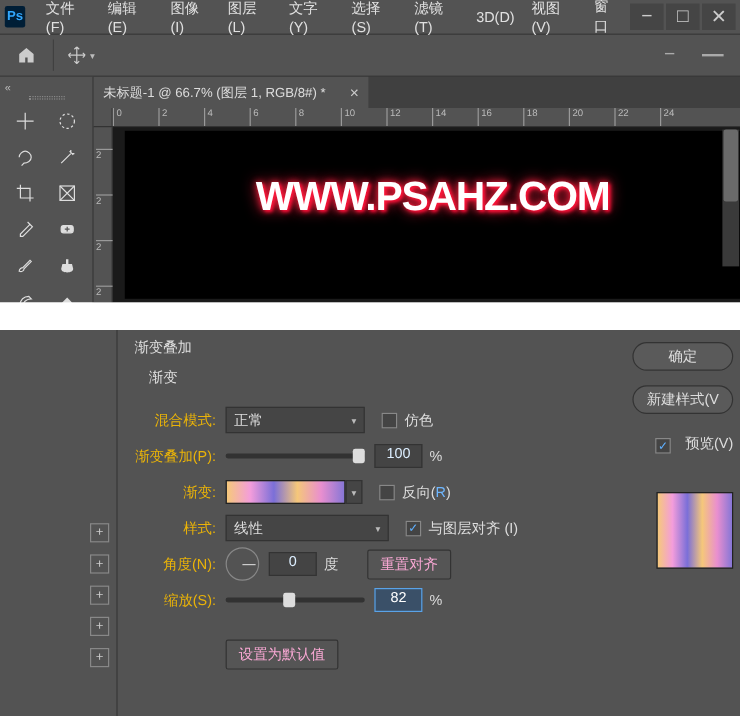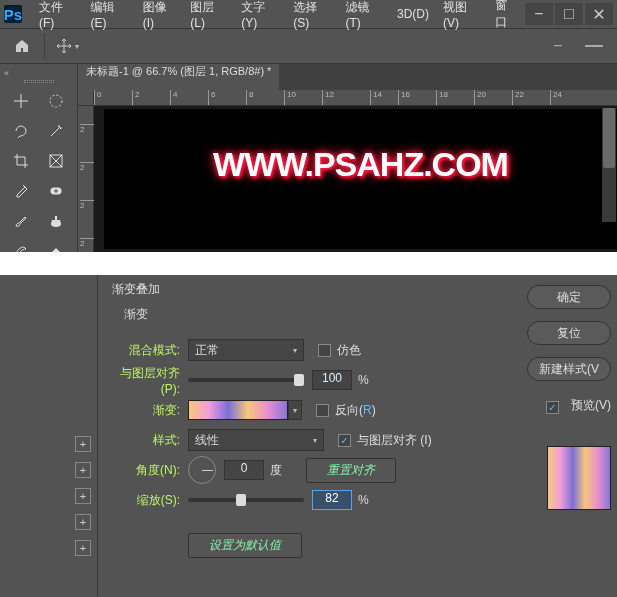--- a/index.html
+++ b/index.html
@@ -1,21 +1,21 @@
 <!DOCTYPE html>
 <html><head>
 <meta charset="utf-8">
 <style>
 * { margin: 0; padding: 0; box-sizing: border-box; font-family: "Microsoft YaHei", sans-serif; }
 body { background: #fff; width: 617px; height: 597px; overflow: hidden; }
 
 
 .app-top { background: #535353; height: 252px; position: relative; }
 .titlebar { background: #535353; height: 28px; display: flex; align-items: center; padding: 0 4px; }
-.ps-logo { width: 18px; height: 18px; background: #001e36; color: #31a8ff; font-size: 15px; font-weight: bold; display: flex; align-items: center; justify-content: center; border-radius: 2px; margin-right: 10px; }
+.ps-logo { width: 18px; height: 18px; background: #001e36; color: #31a8ff; font-size: 11px; font-weight: bold; display: flex; align-items: center; justify-content: center; border-radius: 2px; margin-right: 10px; }
 .menu-item { color: #e0e0e0; font-size: 12px; padding: 4px 7px; cursor: pointer; }
 .win-controls { margin-left: auto; display: flex; gap: 2px; }
 .win-btn { width: 28px; height: 22px; background: #454545; display: flex; align-items: center; justify-content: center; color: #ccc; cursor: pointer; }
 
 .options-bar { background: #535353; height: 36px; border-top: 1px solid #383838; border-bottom: 1px solid #383838; display: flex; align-items: center; padding: 0 10px; gap: 10px; }
 .home-icon, .move-opt { width: 24px; height: 24px; display: flex; align-items: center; justify-content: center; color: #ccc; cursor: pointer; }
 .opt-divider { width: 1px; height: 26px; background: #404040; }
 .opt-spacer { flex: 1; }
 .opt-right { width: 26px; height: 22px; display: flex; align-items: center; justify-content: center; color: #aaa; }
 
@@ -23,21 +23,21 @@
 
 .work-area { display: flex; height: 188px; }
 .toolbox { width: 78px; background: #535353; padding: 16px 6px 0 6px; display: flex; flex-direction: column; gap: 6px; border-right: 1px solid #383838; }
 .tool-handle { height: 6px; display: flex; align-items: center; justify-content: center; }
 .tool-handle span { display: block; width: 30px; height: 3px; border-top: 1px dotted #888; border-bottom: 1px dotted #888; }
 .tool-row { display: flex; gap: 6px; }
 .tool { width: 30px; height: 24px; display: flex; align-items: center; justify-content: center; color: #ddd; cursor: pointer; font-size: 14px; position: relative; }
 
 .canvas-area { flex: 1; background: #282828; position: relative; }
 .tab-bar { height: 26px; background: #404040; display: flex; align-items: center; }
-.tab { background: #535353; height: 26px; display: flex; align-items: center; padding: 0 8px; color: #ddd; font-size: 11px; gap: 20px; flex-direction: column; }
+.tab { background: #535353; height: 26px; display: flex; align-items: center; padding: 0 8px; color: #ddd; font-size: 11px; gap: 20px; }
 .tab-close { color: #ccc; cursor: pointer; font-size: 13px; }
 
 .ruler-h { height: 16px; background: #535353; position: relative; overflow: hidden; border-bottom: 1px solid #333; display: flex; }
 .ruler-corner { width: 16px; height: 16px; background: #535353; border-right: 1px solid #333; }
 .ruler-ticks { flex: 1; display: flex; position: relative; }
 .ruler-tick { position: absolute; top: 0; font-size: 8px; color: #bbb; border-left: 1px solid #999; padding-left: 2px; height: 16px; }
 
 .canvas-body { display: flex; height: 146px; }
 .ruler-v { width: 16px; background: #535353; border-right: 1px solid #333; position: relative; }
 .ruler-vtick { position: absolute; left: 2px; font-size: 8px; color: #bbb; border-top: 1px solid #999; width: 14px; }
@@ -52,41 +52,41 @@
 .dialog-area { position: absolute; top: 275px; left: 0; right: 0; bottom: 0; background: #535353; display: flex; }
 .style-list { width: 98px; background: #535353; border-right: 1px solid #383838; padding-top: 6px; }
 .style-row { height: 26px; display: flex; align-items: center; justify-content: flex-end; padding-right: 6px; }
 .add-btn { width: 16px; height: 16px; border: 1px solid #888; display: flex; align-items: center; justify-content: center; color: #ccc; font-size: 11px; cursor: pointer; }
 
 .style-body { flex: 1; padding: 6px 0 0 14px; position: relative; }
 .section-title { color: #ddd; font-size: 12px; margin-bottom: 8px; }
 .sub-title { color: #ddd; font-size: 12px; margin-left: 12px; margin-bottom: 12px; }
 
 .form-row { display: flex; align-items: center; height: 30px; margin-bottom: 0; }
-.form-label { width: 68px; text-align: right; color: #bef264; font-size: 12px; margin-right: 8px; }
+.form-label { width: 68px; text-align: right; color: #eab308; font-size: 12px; margin-right: 8px; }
 .select { background: #454545; border: 1px solid #333; color: #ddd; font-size: 12px; height: 22px; padding: 0 6px; display: flex; align-items: center; justify-content: space-between; cursor: pointer; }
 .select-arrow { font-size: 8px; color: #bbb; }
 .slider { width: 116px; height: 4px; background: #323232; position: relative; margin-right: 8px; border-radius: 2px; }
 .slider-thumb { position: absolute; top: -4px; width: 10px; height: 12px; background: #ddd; border-radius: 2px; }
 .num-input { width: 40px; height: 20px; background: #444; border: 1px solid #333; color: #dceeff; font-size: 12px; text-align: center; }
 .num-input.hl { border: 1px solid #5aa3e8; background: #3a5068; color: #fff; }
 .unit { color: #ddd; font-size: 12px; margin-left: 6px; }
 
 .grad-swatch { width: 100px; height: 20px; background: linear-gradient(to right, #f6c97a, #f39ddb, #7b6fd8, #f5c77a, #e98fcf, #8676d6); border: 1px solid #222; cursor: pointer; }
 .grad-dd { width: 14px; height: 20px; background: #454545; border: 1px solid #333; display: flex; align-items: center; justify-content: center; margin-right: 14px; cursor: pointer; }
 
 .chk { width: 13px; height: 13px; border: 1px solid #888; background: #444; display: inline-flex; align-items: center; justify-content: center; margin-right: 6px; cursor: pointer; }
 .chk.checked::after { content: "✓"; color: #5fb0ff; font-size: 10px; }
 .chk-label { color: #ddd; font-size: 12px; }
 .chk-label .hot { color: #6fb7ff; }
 
 .angle-dial { width: 28px; height: 28px; border: 1px solid #888; border-radius: 50%; position: relative; margin-right: 8px; }
 .angle-dial::after { content: ""; position: absolute; left: 50%; top: 50%; width: 11px; height: 1px; background: #ccc; transform-origin: left center; }
 
-.btn-sm { background: #555; border: 1px solid #333; color: #86efac; font-size: 12px; padding: 3px 20px; cursor: pointer; border-radius: 2px; font-style: italic; }
+.btn-sm { background: #555; border: 1px solid #333; color: #f9a8d4; font-size: 12px; padding: 3px 10px; cursor: pointer; border-radius: 2px; }
 .btn-row { display: flex; gap: 14px; margin-top: 18px; margin-left: 76px; }
 
 .dlg-right { width: 94px; padding: 10px 6px 0 0; display: flex; flex-direction: column; gap: 12px; align-items: flex-end; }
 .dlg-btn { width: 84px; height: 24px; background: #5a5a5a; border: 1px solid #333; border-radius: 12px; color: #ddd; font-size: 12px; display: flex; align-items: center; justify-content: center; cursor: pointer; }
 .preview-row { display: flex; align-items: flex-end; gap: 6px; margin-top: 4px; }
 .preview-swatch { width: 64px; height: 64px; background: linear-gradient(to right, #f6c97a, #f39ddb, #7b6fd8, #f5c77a, #e98fcf, #8676d6); margin-top: 20px; border: 1px solid #222; }
 
 .gap-bar { position: absolute; top: 252px; left: 0; right: 0; height: 23px; background: #fff; }
 </style>
 </head>
@@ -225,21 +225,21 @@
       <div class="ruler-h">
         <div class="ruler-corner"></div>
         <div class="ruler-ticks">
           <div class="ruler-tick" style="left:0px">0</div>
           <div class="ruler-tick" style="left:38px">2</div>
           <div class="ruler-tick" style="left:76px">4</div>
           <div class="ruler-tick" style="left:114px">6</div>
           <div class="ruler-tick" style="left:152px">8</div>
           <div class="ruler-tick" style="left:190px">10</div>
           <div class="ruler-tick" style="left:228px">12</div>
-          <div class="ruler-tick" style="left:276px">14</div>
+          <div class="ruler-tick" style="left:266px">14</div>
           <div class="ruler-tick" style="left:304px">16</div>
           <div class="ruler-tick" style="left:342px">18</div>
           <div class="ruler-tick" style="left:380px">20</div>
           <div class="ruler-tick" style="left:418px">22</div>
           <div class="ruler-tick" style="left:456px">24</div>
         </div>
       </div>
       <div class="canvas-body">
         <div class="ruler-v">
           <div class="ruler-vtick" style="top:18px">2</div>
@@ -291,21 +291,21 @@
       <div class="select" style="width:116px">
         <span>正常</span>
           <span class="select-arrow">▾</span>
       </div>
       <div style="width:14px"></div>
       <span class="chk"></span>
       <span class="chk-label">仿色</span>
     </div>
 
     <div class="form-row">
-      <div class="form-label">与图层对齐(P):</div>
+      <div class="form-label">渐变叠加(P):</div>
       <div class="slider">
           <div class="slider-thumb" style="left:106px"></div>
         </div>
       <div class="num-input">100</div>
       <span class="unit">%</span>
     </div>
 
     <div class="form-row">
       <div class="form-label">渐变:</div>
       <div class="grad-swatch"></div>
@@ -345,21 +345,20 @@
       <span class="unit">%</span>
     </div>
 
     <div class="btn-row">
       <div class="btn-sm">设置为默认值</div>
     </div>
   </div>
 
   <div class="dlg-right">
     <div class="dlg-btn">确定</div>
-    <div class="dlg-btn">复位</div>
     <div class="dlg-btn">新建样式(V</div>
     <div class="preview-row">
       <span class="chk checked"></span>
       <span class="chk-label">预览(V)</span>
     </div>
     <div class="preview-swatch"></div>
   </div>
 </div>
 
 </body></html>

